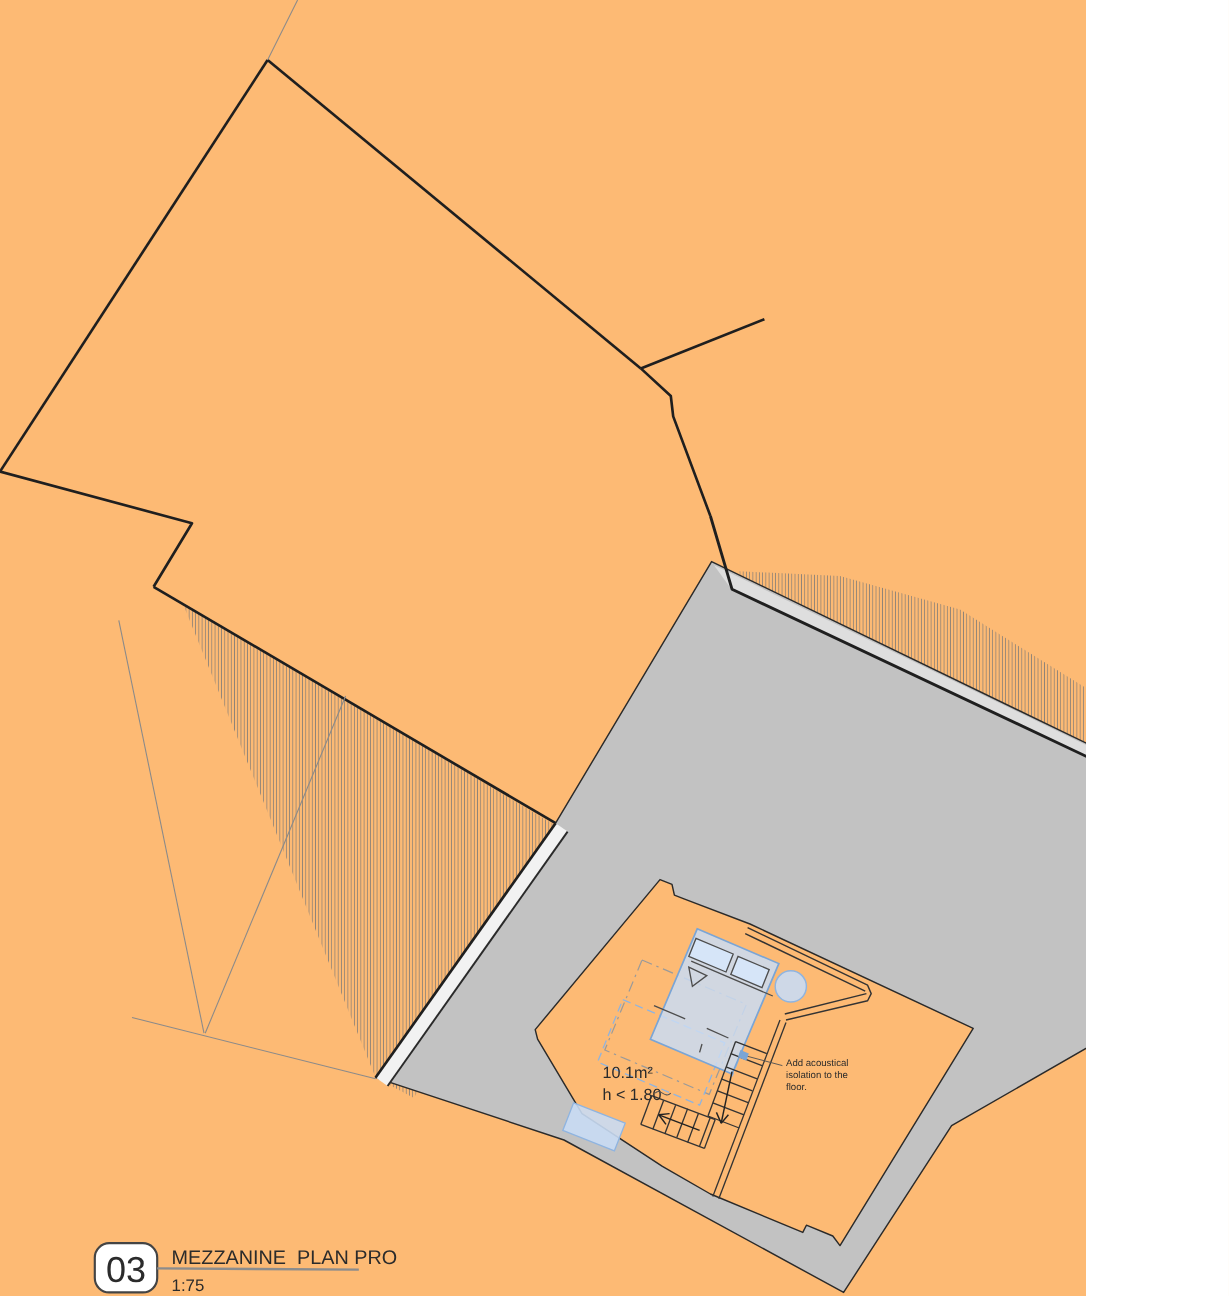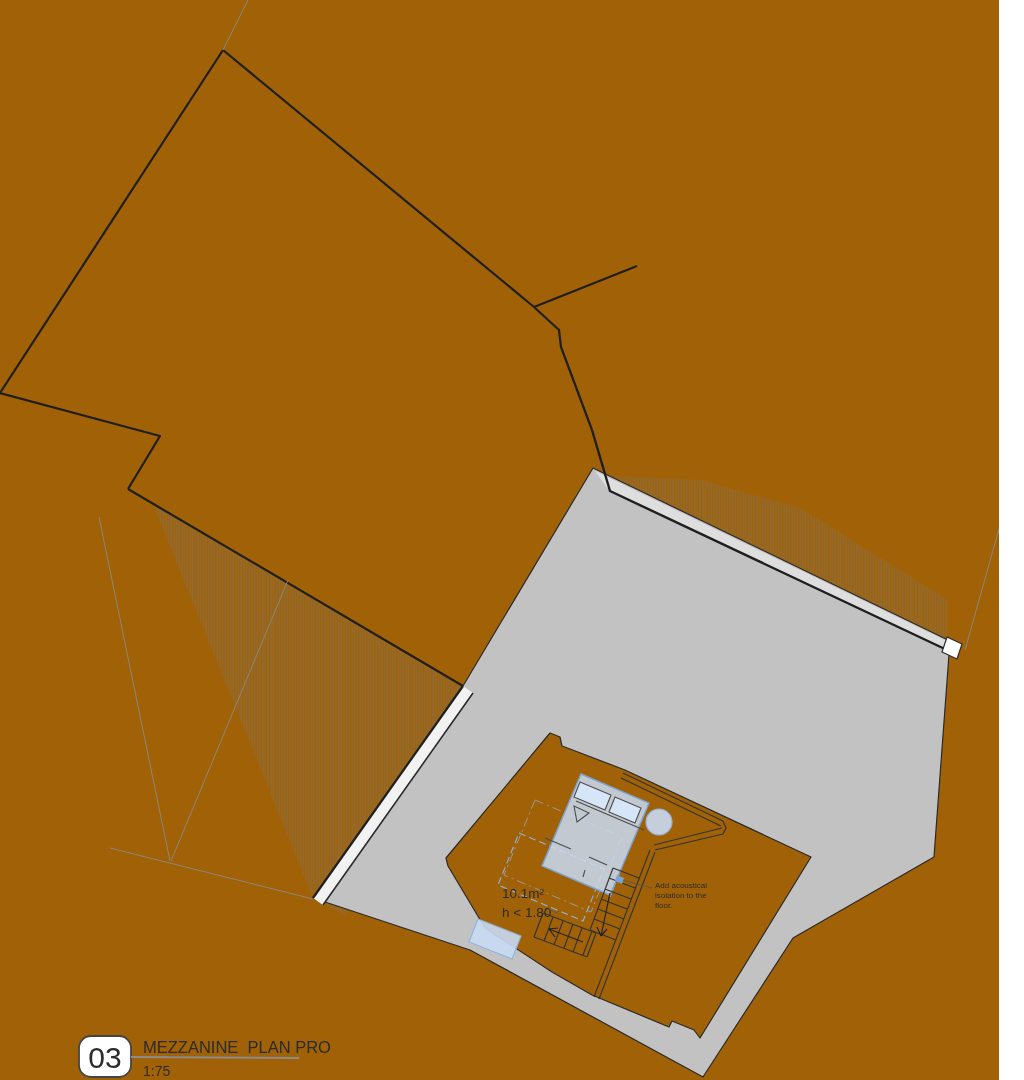--- a/index.html
+++ b/index.html
@@ -1,16 +1,16 @@
 <!DOCTYPE html>
 <html><head>
 <meta charset="utf-8">
 <style>
   html,body{margin:0;padding:0;background:#ffffff;}
-  #page{position:relative;width:999px;height:1080px;background:#a16207;overflow:hidden;
+  #page{position:relative;width:905px;height:1080px;background:#fdba74;overflow:hidden;
         font-family:"Liberation Sans", sans-serif;}
   svg{position:absolute;left:0;top:0;}
   text{fill:#2b2b2b;}
   .title-txt{white-space:pre;}
 </style>
 </head>
 <body>
 
 <div id="page">
 <svg width="1024" height="1080" viewBox="0 0 1024 1080">

